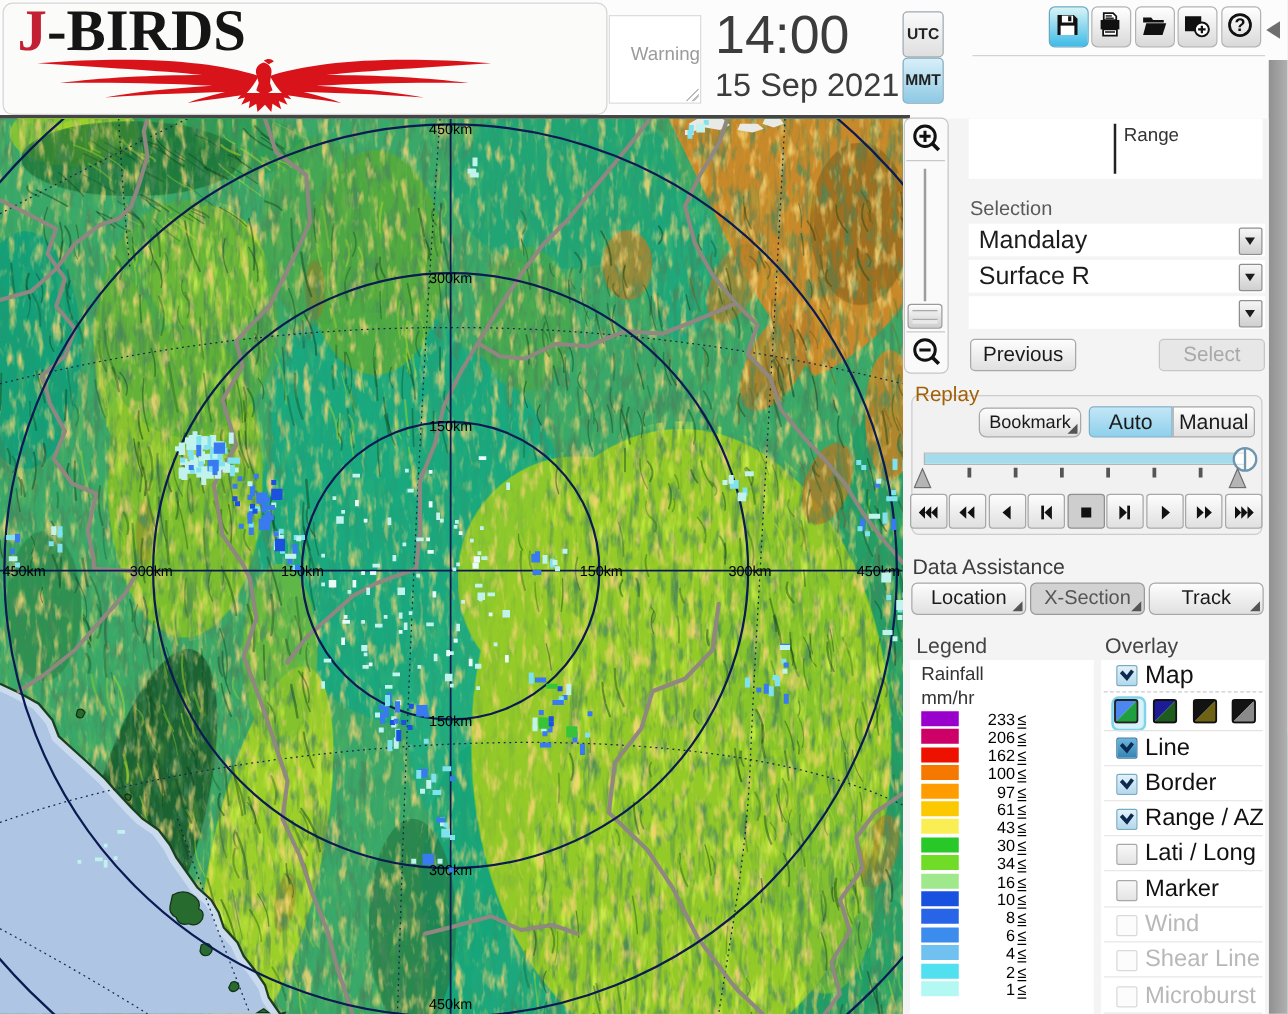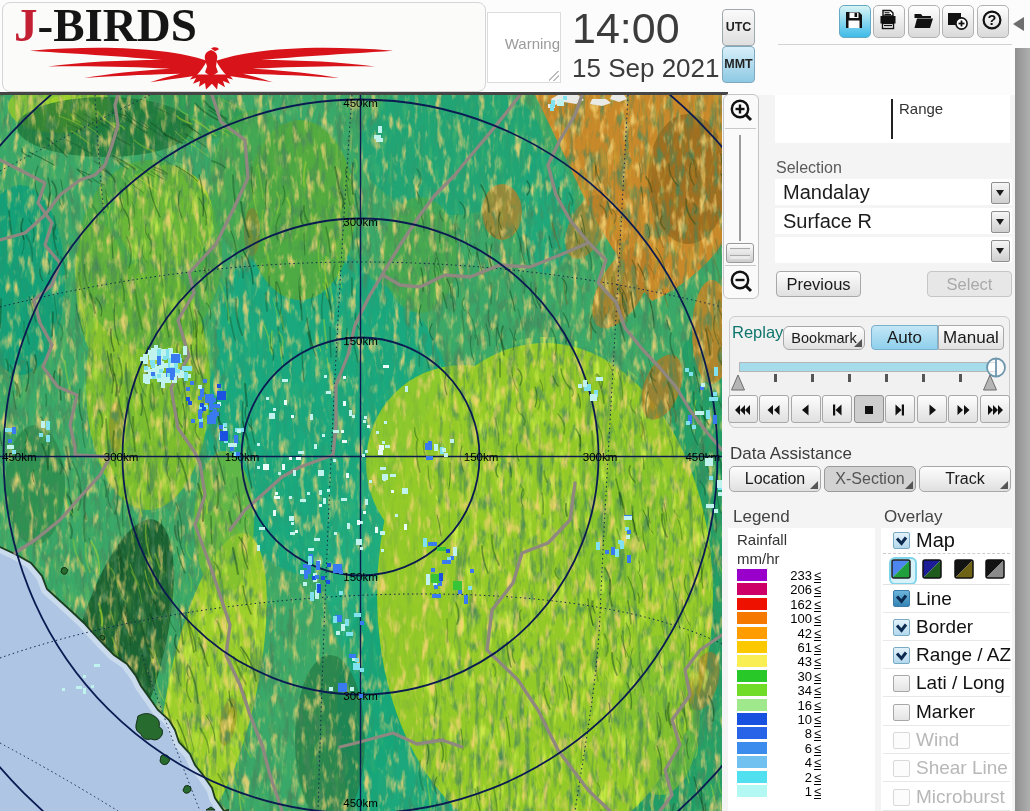--- a/index.html
+++ b/index.html
@@ -130,21 +130,21 @@
         <span style="display:block;margin:2px 0 0 8px;font-size:20px;color:#1c1c1c">Surface R</span>
       </div>
 <div class="ddbtn" style="left:269px;top:116px"></div>
 <div class="pbox" style="left:53px;top:142px;width:237px;height:26px">
         <span style="display:block;margin:2px 0 0 8px;font-size:20px;color:#1c1c1c"></span>
       </div>
 <div class="ddbtn" style="left:269px;top:145px"></div>
 <div class="btn" style="left:54px;top:176px;width:85px;height:26px;line-height:24px;font-size:16.5px">Previous</div>
 <div class="btn" style="left:205px;top:176px;width:85px;height:26px;line-height:24px;font-size:16.5px;background:#e7e7e7;border-color:#c6c6c6;color:#a9a9a9">Select</div>
 <div class="abs" style="left:7px;top:221px;width:281px;height:112px;border:1px solid #ccc;border-radius:6px;background:#f1f1f1;box-sizing:border-box"></div>
-<div class="lbl" style="left:10px;top:228px;font-size:16.5px;color:#0f766e">Replay</div>
+<div class="lbl" style="left:10px;top:212px;font-size:16.5px;color:#a16207">Replay</div>
 <div class="btn" style="left:61px;top:231px;width:82px;height:24px;line-height:22px;font-size:14.5px;border-radius:6px">Bookmark<div class="corner"></div></div>
 <div class="btn" style="left:149px;top:230px;width:67px;height:25px;line-height:23px;font-size:17px;border-radius:4px 0 0 4px;background:linear-gradient(#c3e6f6,#8ed0ec);border-color:#7ab0cc">Auto</div>
 <div class="btn" style="left:216px;top:230px;width:66px;height:25px;line-height:23px;font-size:17px;border-radius:0 4px 4px 0">Manual</div>
 <div class="abs" style="left:17px;top:267px;width:258px;height:10px;background:#fff;border:1px solid #b5b5b5;box-sizing:border-box">
         <div style="height:8px;width:248px;background:#a5dcec"></div>
       </div>
 <svg class="abs" style="left:262px;top:261px" width="24" height="24" viewBox="0 0 24 24">
         <circle cx="12" cy="11.5" r="9" fill="#fff" fill-opacity="0.55" stroke="#6d96ad" stroke-width="1.8"></circle>
         <line x1="12" y1="2.5" x2="12" y2="20.5" stroke="#6d96ad" stroke-width="1.8"></line>
       </svg>
@@ -202,21 +202,21 @@
 <div class="abs" style="left:9px;top:55px;width:30px;height:12px;background:#cc0066"></div>
 <div class="abs" style="left:38px;top:54px;width:46px;text-align:right;font-size:13px;color:#000">206</div>
 <div class="abs" style="left:86px;top:54px;font-size:13px;color:#000"><span style="display:inline-block;height:11px;line-height:10px;border-bottom:1px solid #000">≤</span></div>
 <div class="abs" style="left:9px;top:70px;width:30px;height:12px;background:#ee1100"></div>
 <div class="abs" style="left:38px;top:69px;width:46px;text-align:right;font-size:13px;color:#000">162</div>
 <div class="abs" style="left:86px;top:69px;font-size:13px;color:#000"><span style="display:inline-block;height:11px;line-height:10px;border-bottom:1px solid #000">≤</span></div>
 <div class="abs" style="left:9px;top:84px;width:30px;height:12px;background:#f57900"></div>
 <div class="abs" style="left:38px;top:83px;width:46px;text-align:right;font-size:13px;color:#000">100</div>
 <div class="abs" style="left:86px;top:83px;font-size:13px;color:#000"><span style="display:inline-block;height:11px;line-height:10px;border-bottom:1px solid #000">≤</span></div>
 <div class="abs" style="left:9px;top:99px;width:30px;height:12px;background:#ff9c00"></div>
-<div class="abs" style="left:38px;top:98px;width:46px;text-align:right;font-size:13px;color:#000">42</div>
+<div class="abs" style="left:38px;top:98px;width:46px;text-align:right;font-size:13px;color:#000">97</div>
 <div class="abs" style="left:86px;top:98px;font-size:13px;color:#000"><span style="display:inline-block;height:11px;line-height:10px;border-bottom:1px solid #000">≤</span></div>
 <div class="abs" style="left:9px;top:113px;width:30px;height:12px;background:#fcc800"></div>
 <div class="abs" style="left:38px;top:112px;width:46px;text-align:right;font-size:13px;color:#000">61</div>
 <div class="abs" style="left:86px;top:112px;font-size:13px;color:#000"><span style="display:inline-block;height:11px;line-height:10px;border-bottom:1px solid #000">≤</span></div>
 <div class="abs" style="left:9px;top:127px;width:30px;height:12px;background:#faee55"></div>
 <div class="abs" style="left:38px;top:126px;width:46px;text-align:right;font-size:13px;color:#000">43</div>
 <div class="abs" style="left:86px;top:126px;font-size:13px;color:#000"><span style="display:inline-block;height:11px;line-height:10px;border-bottom:1px solid #000">≤</span></div>
 <div class="abs" style="left:9px;top:142px;width:30px;height:12px;background:#28c828"></div>
 <div class="abs" style="left:38px;top:141px;width:46px;text-align:right;font-size:13px;color:#000">30</div>
 <div class="abs" style="left:86px;top:141px;font-size:13px;color:#000"><span style="display:inline-block;height:11px;line-height:10px;border-bottom:1px solid #000">≤</span></div>

